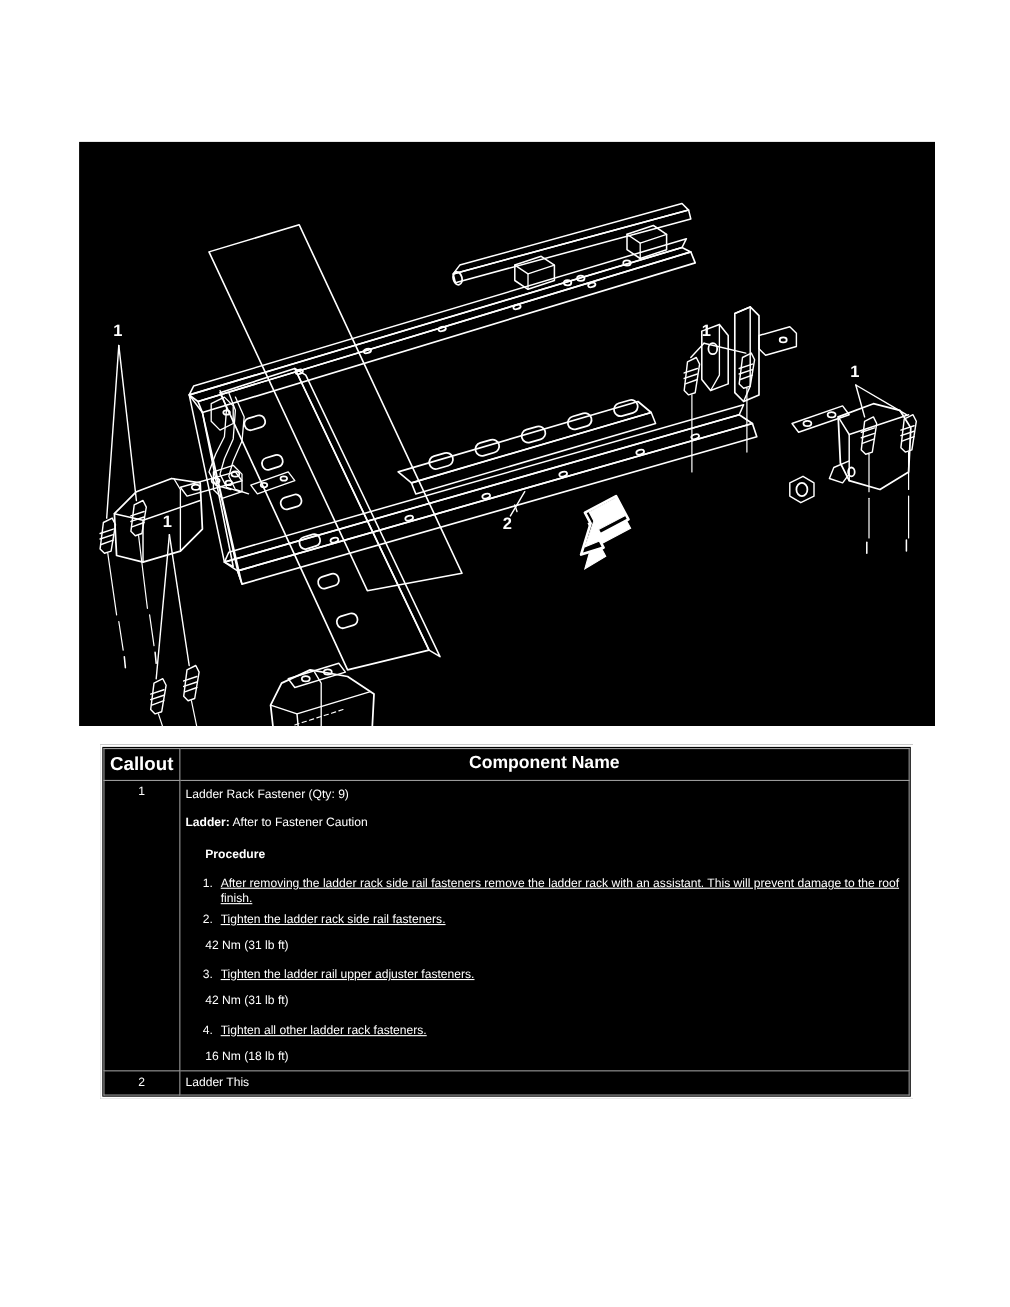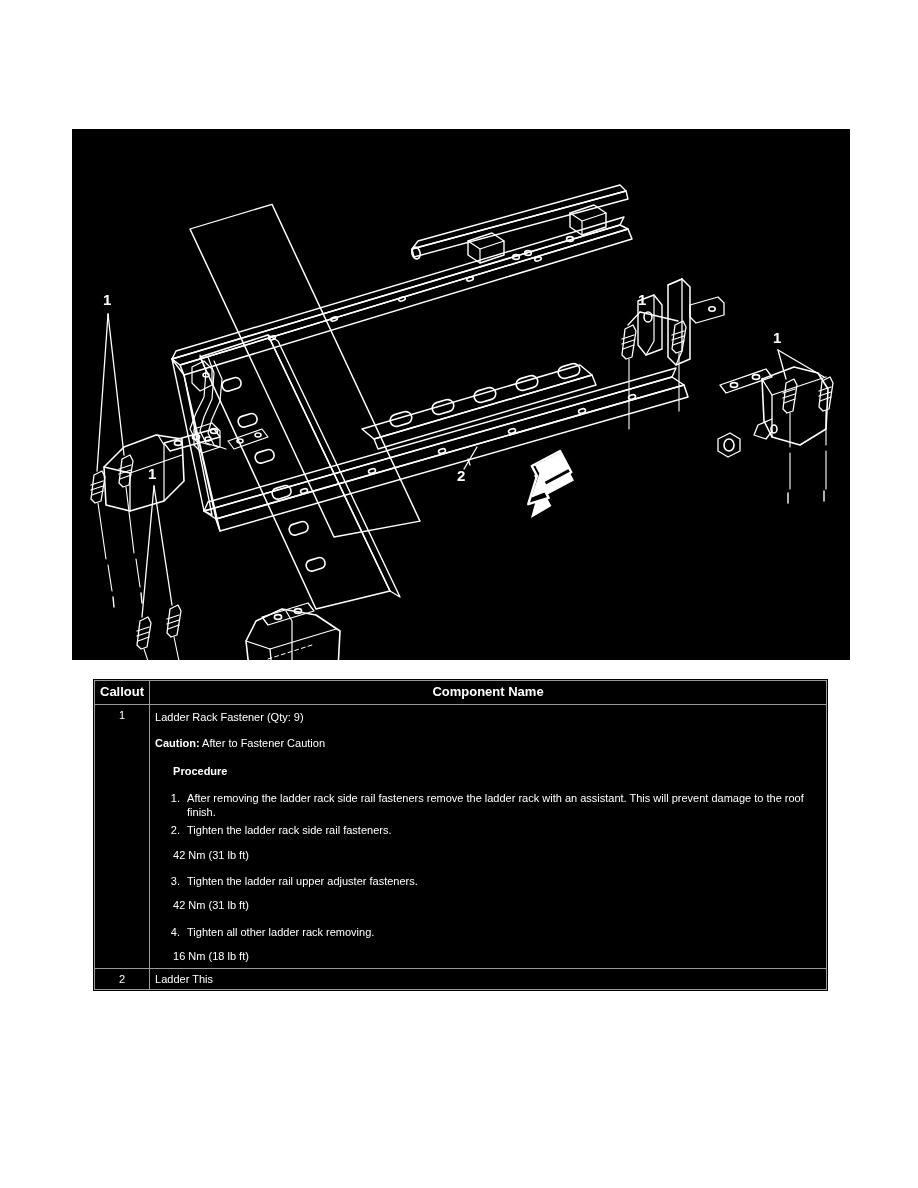--- a/index.html
+++ b/index.html
@@ -55,27 +55,27 @@
     border: 1px solid #9a9a9a;
     vertical-align: top;
     padding: 3px 5px;
     background: #000000;
     color: #ffffff;
   }
   th.col-callout {
     width: 44px;
     text-align: center;
     font-weight: bold;
-    font-size: 13px;
+    font-size: 17px;
     padding: 3px 2px;
   }
   th.col-name {
     text-align: center;
     font-weight: bold;
-    font-size: 13px;
+    font-size: 16px;
   }
   td.callout-cell {
     text-align: center;
     vertical-align: middle;
     font-size: 11px;
     width: 44px;
   }
   td.name-cell {
     padding: 6px 6px 8px 6px;
   }
@@ -91,20 +91,21 @@
     margin: 0 0 12px 18px;
   }
   ol.steps {
     margin: 0;
     padding: 0 0 0 28px;
     list-style-type: decimal;
   }
   ol.steps > li {
     margin: 0 0 4px 0;
     padding-left: 4px;
+    text-decoration: underline;
   }
   .torque {
     font-weight: normal;
     margin: 10px 0 12px 18px;
   }
   .torque.last { margin-bottom: 2px; }
   .simple-row td { padding: 3px 6px; }
 </style>
 </head>
 <body>
@@ -315,34 +316,34 @@
         <th class="col-callout">Callout</th>
         <th class="col-name">Component Name</th>
       </tr>
     </thead>
     <tbody>
       <tr>
         <td class="callout-cell">1</td>
         <td class="name-cell">
           <div class="row-title">Ladder Rack Fastener (Qty: 9)</div>
           <div class="caution-line">
-            <b>Caution:</b><span> After to Fastener Caution</span>
+            <b>Ladder:</b><span> After to Fastener Caution</span>
           </div>
           <div class="procedure-head">Procedure</div>
           <ol class="steps">
             <li>After removing the ladder rack side rail fasteners remove the ladder rack with an assistant. This will prevent damage to the roof finish.</li>
             <li>Tighten the ladder rack side rail fasteners.</li>
           </ol>
           <div class="torque">42 Nm (31 lb ft)</div>
           <ol class="steps" start="3">
             <li>Tighten the ladder rail upper adjuster fasteners.</li>
           </ol>
           <div class="torque">42 Nm (31 lb ft)</div>
           <ol class="steps" start="4">
-            <li>Tighten all other ladder rack removing.</li>
+            <li>Tighten all other ladder rack fasteners.</li>
           </ol>
           <div class="torque last">16 Nm (18 lb ft)</div>
         </td>
       </tr>
       <tr class="simple-row">
         <td class="callout-cell">2</td>
         <td>Ladder This</td>
       </tr>
     </tbody>
   </table>

